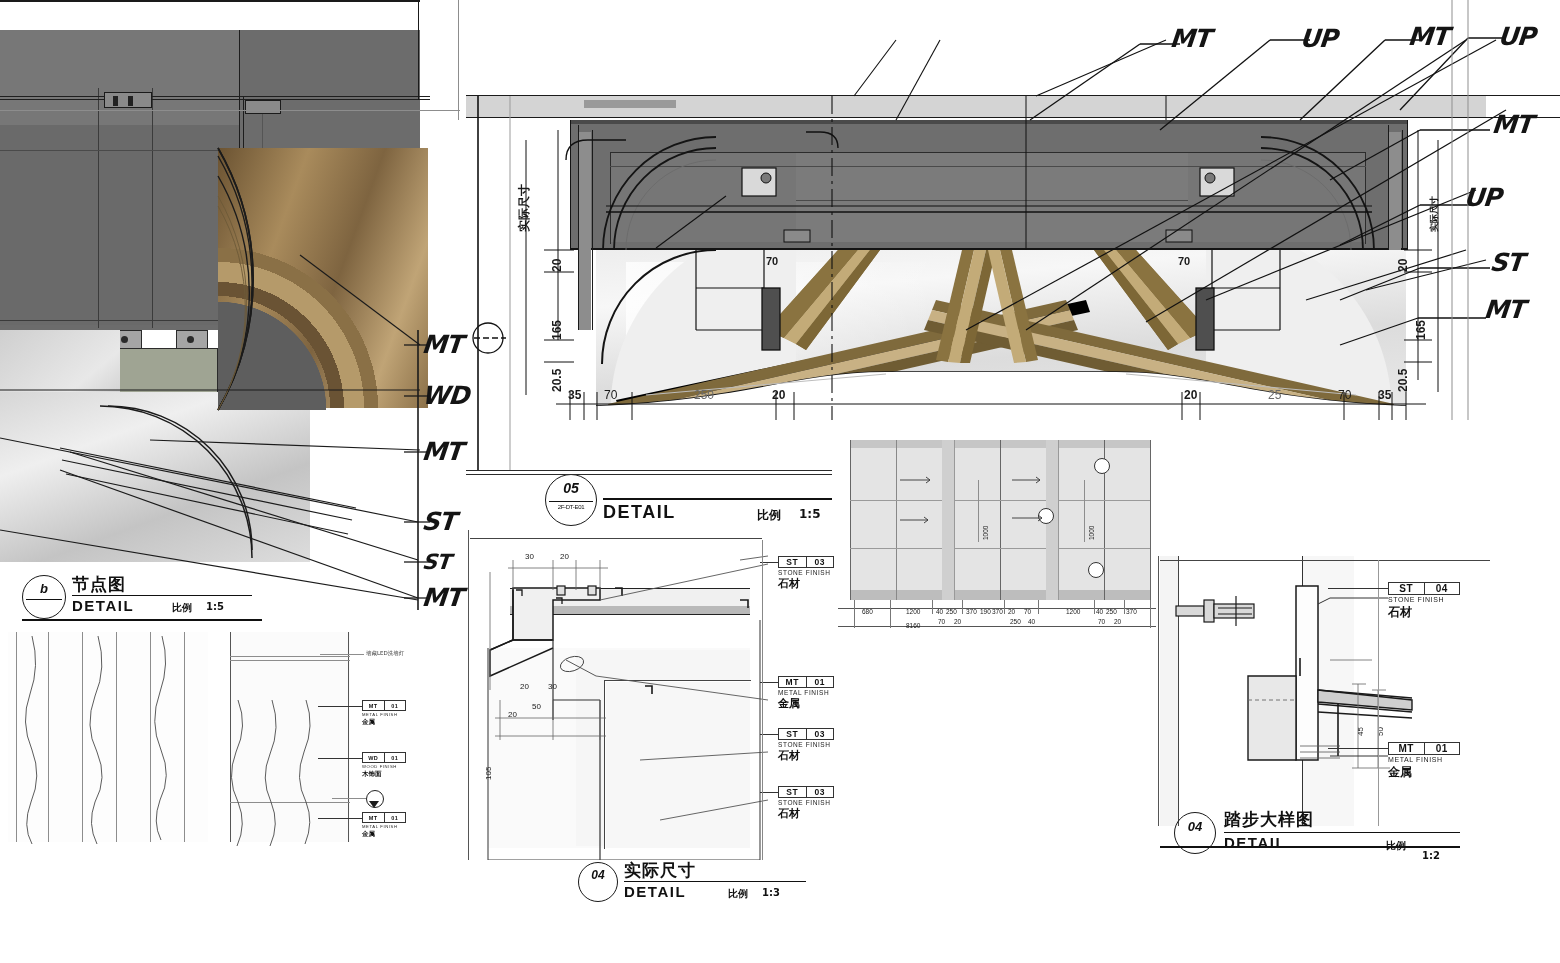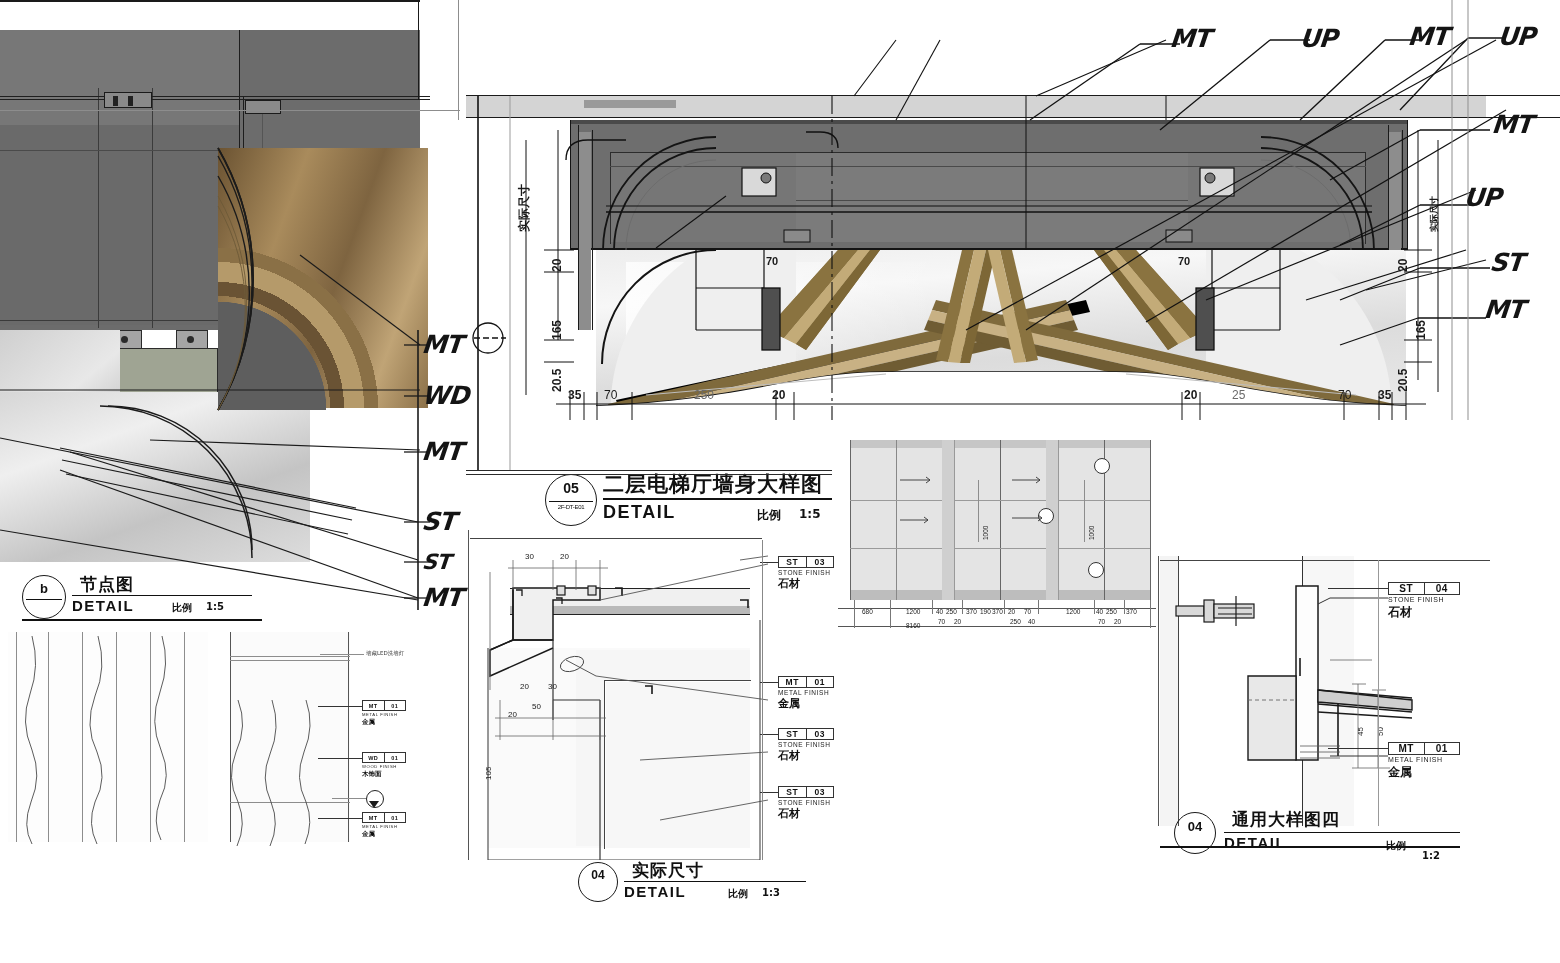--- a/index.html
+++ b/index.html
@@ -29,26 +29,26 @@
         font-weight:bold;font-size:25px;color:#141414;
         font-style:italic;letter-spacing:-1px;
         transform:skewX(-8deg);white-space:nowrap;}
   .hand.sm{font-size:21px;}
 
   
   .titleblock{position:absolute;white-space:nowrap;}
   .tb-circle{position:absolute;border:1.4px solid #1a1a1a;border-radius:50%;
              box-sizing:border-box;}
   .tb-num{position:absolute;font-size:14px;font-weight:bold;color:#111;
-          text-align:center;font-family:"Liberation Sans",sans-serif;}
+          text-align:center;font-family:"Liberation Sans",sans-serif;font-style:italic;}
   .tb-sub{position:absolute;font-size:6px;color:#111;text-align:center;
           font-family:"Liberation Sans",sans-serif;letter-spacing:-0.3px;}
   .tb-cn{position:absolute;font-size:21px;font-weight:bold;color:#111;
          font-family:"DejaVu Sans","Liberation Sans",sans-serif;letter-spacing:1px;}
-  .tb-cn.sm{font-size:17px;margin-left:8px;}
+  .tb-cn.sm{font-size:17px;}
   .tb-en{position:absolute;font-size:18px;font-weight:bold;color:#111;
          letter-spacing:1.5px;font-family:"Liberation Sans",sans-serif;}
   .tb-en.sm{font-size:15px;}
   .tb-scale{position:absolute;font-size:12px;font-weight:bold;color:#111;
             font-family:"DejaVu Sans","Liberation Sans",sans-serif;}
   .tb-scale.sm{font-size:10px;}
   .tb-rule{position:absolute;background:#111;}
 
   
   .mtag{position:absolute;}
@@ -524,21 +524,21 @@
     <div class="dim rot90" style="left:930px;top:272px;font-size:12px;font-weight:bold;">20</div>
     <div class="dim rot90" style="left:948px;top:340px;font-size:12px;font-weight:bold;">165</div>
     <div class="dim rot90" style="left:930px;top:392px;font-size:12px;font-weight:bold;">20.5</div>
 
     <div class="dim" style="left:102px;top:388px;font-size:12px;font-weight:bold;">35</div>
     <div class="dim" style="left:138px;top:388px;font-size:12px;">70</div>
     <div class="dim" style="left:228px;top:388px;font-size:12px;color:#6a6a6a;">250</div>
     <div class="dim" style="left:306px;top:388px;font-size:12px;font-weight:bold;">20</div>
 
     <div class="dim" style="left:718px;top:388px;font-size:12px;font-weight:bold;">20</div>
-    <div class="dim" style="left:766px;top:388px;font-size:12px;color:#6a6a6a;">25</div>
+    <div class="dim" style="left:802px;top:388px;font-size:12px;color:#6a6a6a;">25</div>
     <div class="dim" style="left:872px;top:388px;font-size:12px;">70</div>
     <div class="dim" style="left:912px;top:388px;font-size:12px;font-weight:bold;">35</div>
   </div>
 
   <svg class="layer">
     <g stroke="#111" stroke-width="1.3" fill="none">
       <path d="M1140,44 L1180,44"></path>
       <path d="M1140,44 L1030,120"></path>
       <path d="M1270,40 L1310,40"></path>
       <path d="M1270,40 L1160,130"></path>
@@ -572,21 +572,20 @@
   <div class="hand" style="left:1494px;top:110px;">MT</div>
   <div class="hand" style="left:1466px;top:183px;">UP</div>
   <div class="hand" style="left:1492px;top:248px;">ST</div>
   <div class="hand" style="left:1486px;top:295px;">MT</div>
 
   <div class="titleblock" style="left:545px;top:474px;width:420px;height:58px;">
     <div class="tb-circle" style="left:0;top:0;width:52px;height:52px;"></div>
     <div class="tb-num" style="left:0;top:6px;width:52px;">05</div>
     <div class="tb-rule" style="left:4px;top:27px;width:44px;height:1.1px;"></div>
     <div class="tb-sub" style="left:0;top:30px;width:52px;">2F-DT-E01</div>
-    <div class="tb-cn" style="left:58px;top:-4px;">二层电梯厅墙身大样图</div>
     <div class="tb-rule" style="left:58px;top:24px;width:328px;height:1.6px;"></div>
     <div class="tb-en" style="left:58px;top:28px;">DETAIL</div>
     <div class="tb-scale" style="left:212px;top:33px;">比例</div>
     <div class="tb-scale" style="left:254px;top:33px;">1:5</div>
   </div>
   <div class="hl" style="left:466px;top:470px;width:660px;height:1.4px;background:#2b2b2b;"></div>
   <div class="hl" style="left:466px;top:474px;width:660px;height:1.4px;background:#2b2b2b;"></div>
 
   <div class="abs" style="left:832px;top:430px;width:330px;height:210px;overflow:hidden;background:#fff;">
 
@@ -906,21 +905,21 @@
       <div style="font-size:10px;">MT</div>
       <div style="font-size:10px;">01</div>
     </div>
     <div class="mtag-en" style="left:0;top:14px;font-size:7px;">METAL FINISH</div>
     <div class="mtag-cn" style="left:0;top:22px;font-size:12px;">金属</div>
   </div>
 
   <div class="titleblock" style="left:1174px;top:812px;width:300px;height:46px;">
     <div class="tb-circle" style="left:0;top:0;width:42px;height:42px;"></div>
     <div class="tb-num" style="left:0;top:7px;width:42px;font-size:13px;">04</div>
-    <div class="tb-cn sm" style="left:50px;top:-4px;">通用大样图四</div>
+    <div class="tb-cn sm" style="left:50px;top:-4px;">踏步大样图</div>
     <div class="tb-rule" style="left:50px;top:20px;width:236px;height:1.4px;"></div>
     <div class="tb-en sm" style="left:50px;top:22px;">DETAIL</div>
     <div class="tb-scale sm" style="left:212px;top:27px;">比例</div>
     <div class="tb-scale sm" style="left:248px;top:38px;">1:2</div>
   </div>
   <div class="hl" style="left:1160px;top:846px;width:300px;height:2.2px;background:#111;"></div>
 
 </div>
 
 </body></html>

